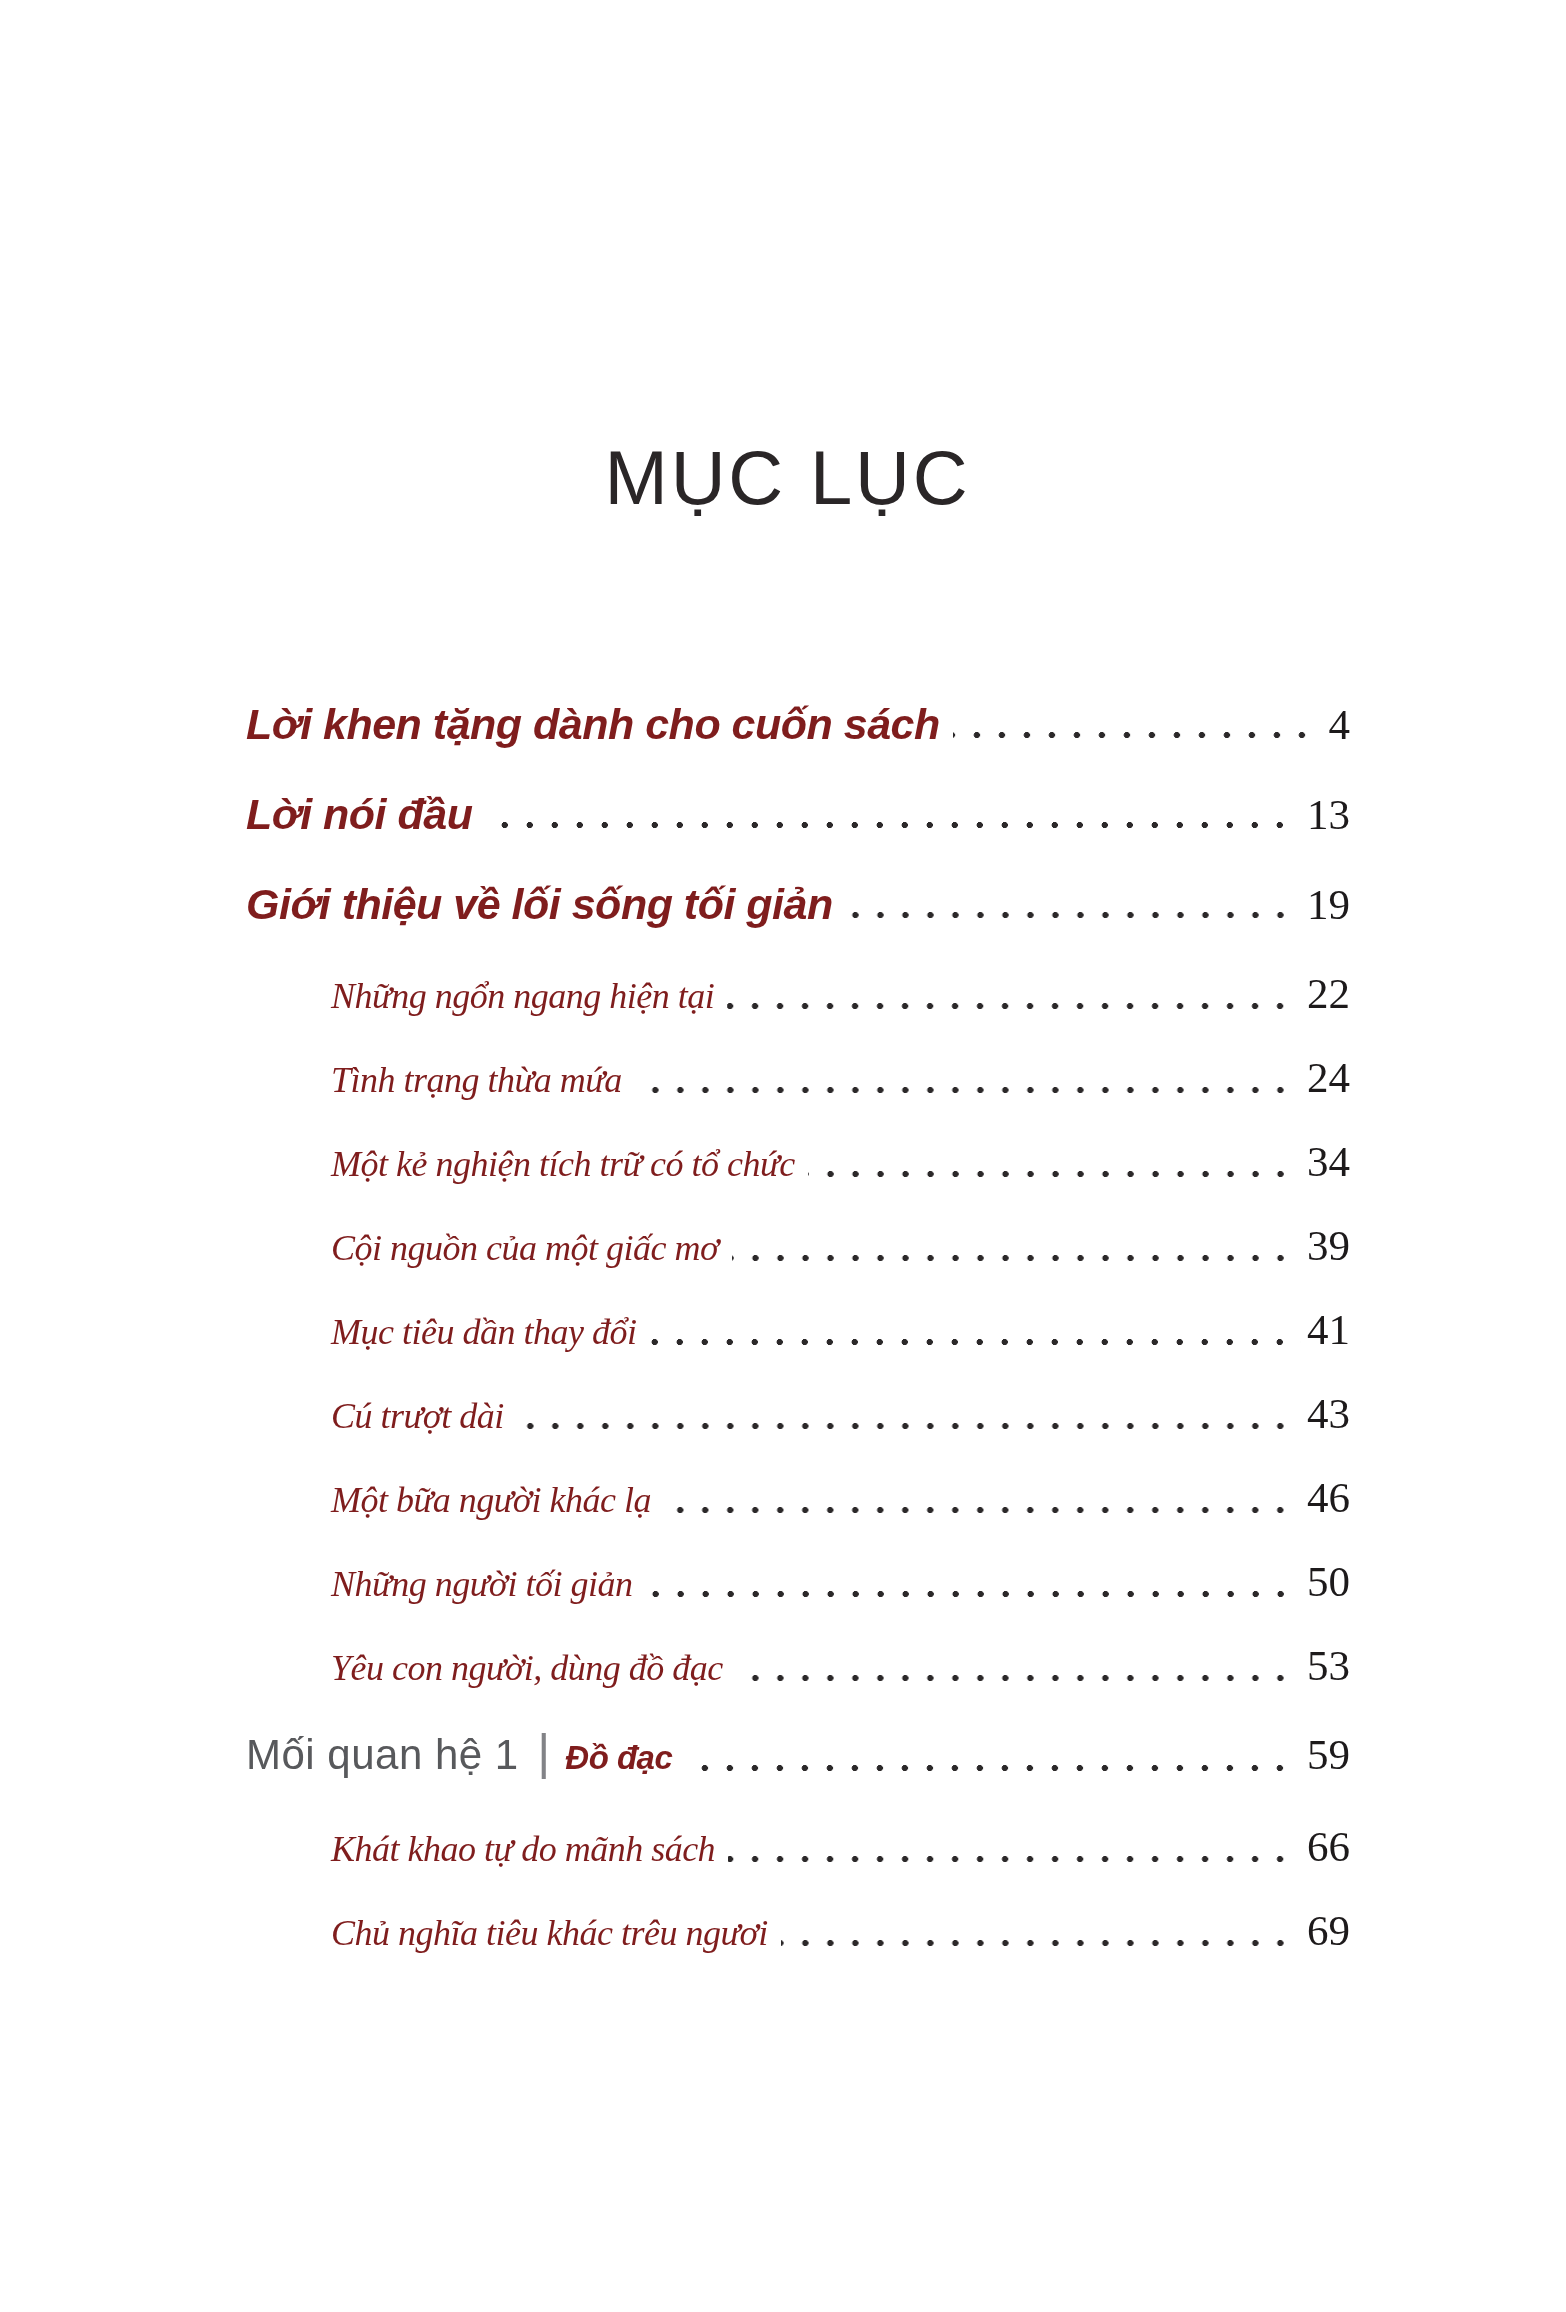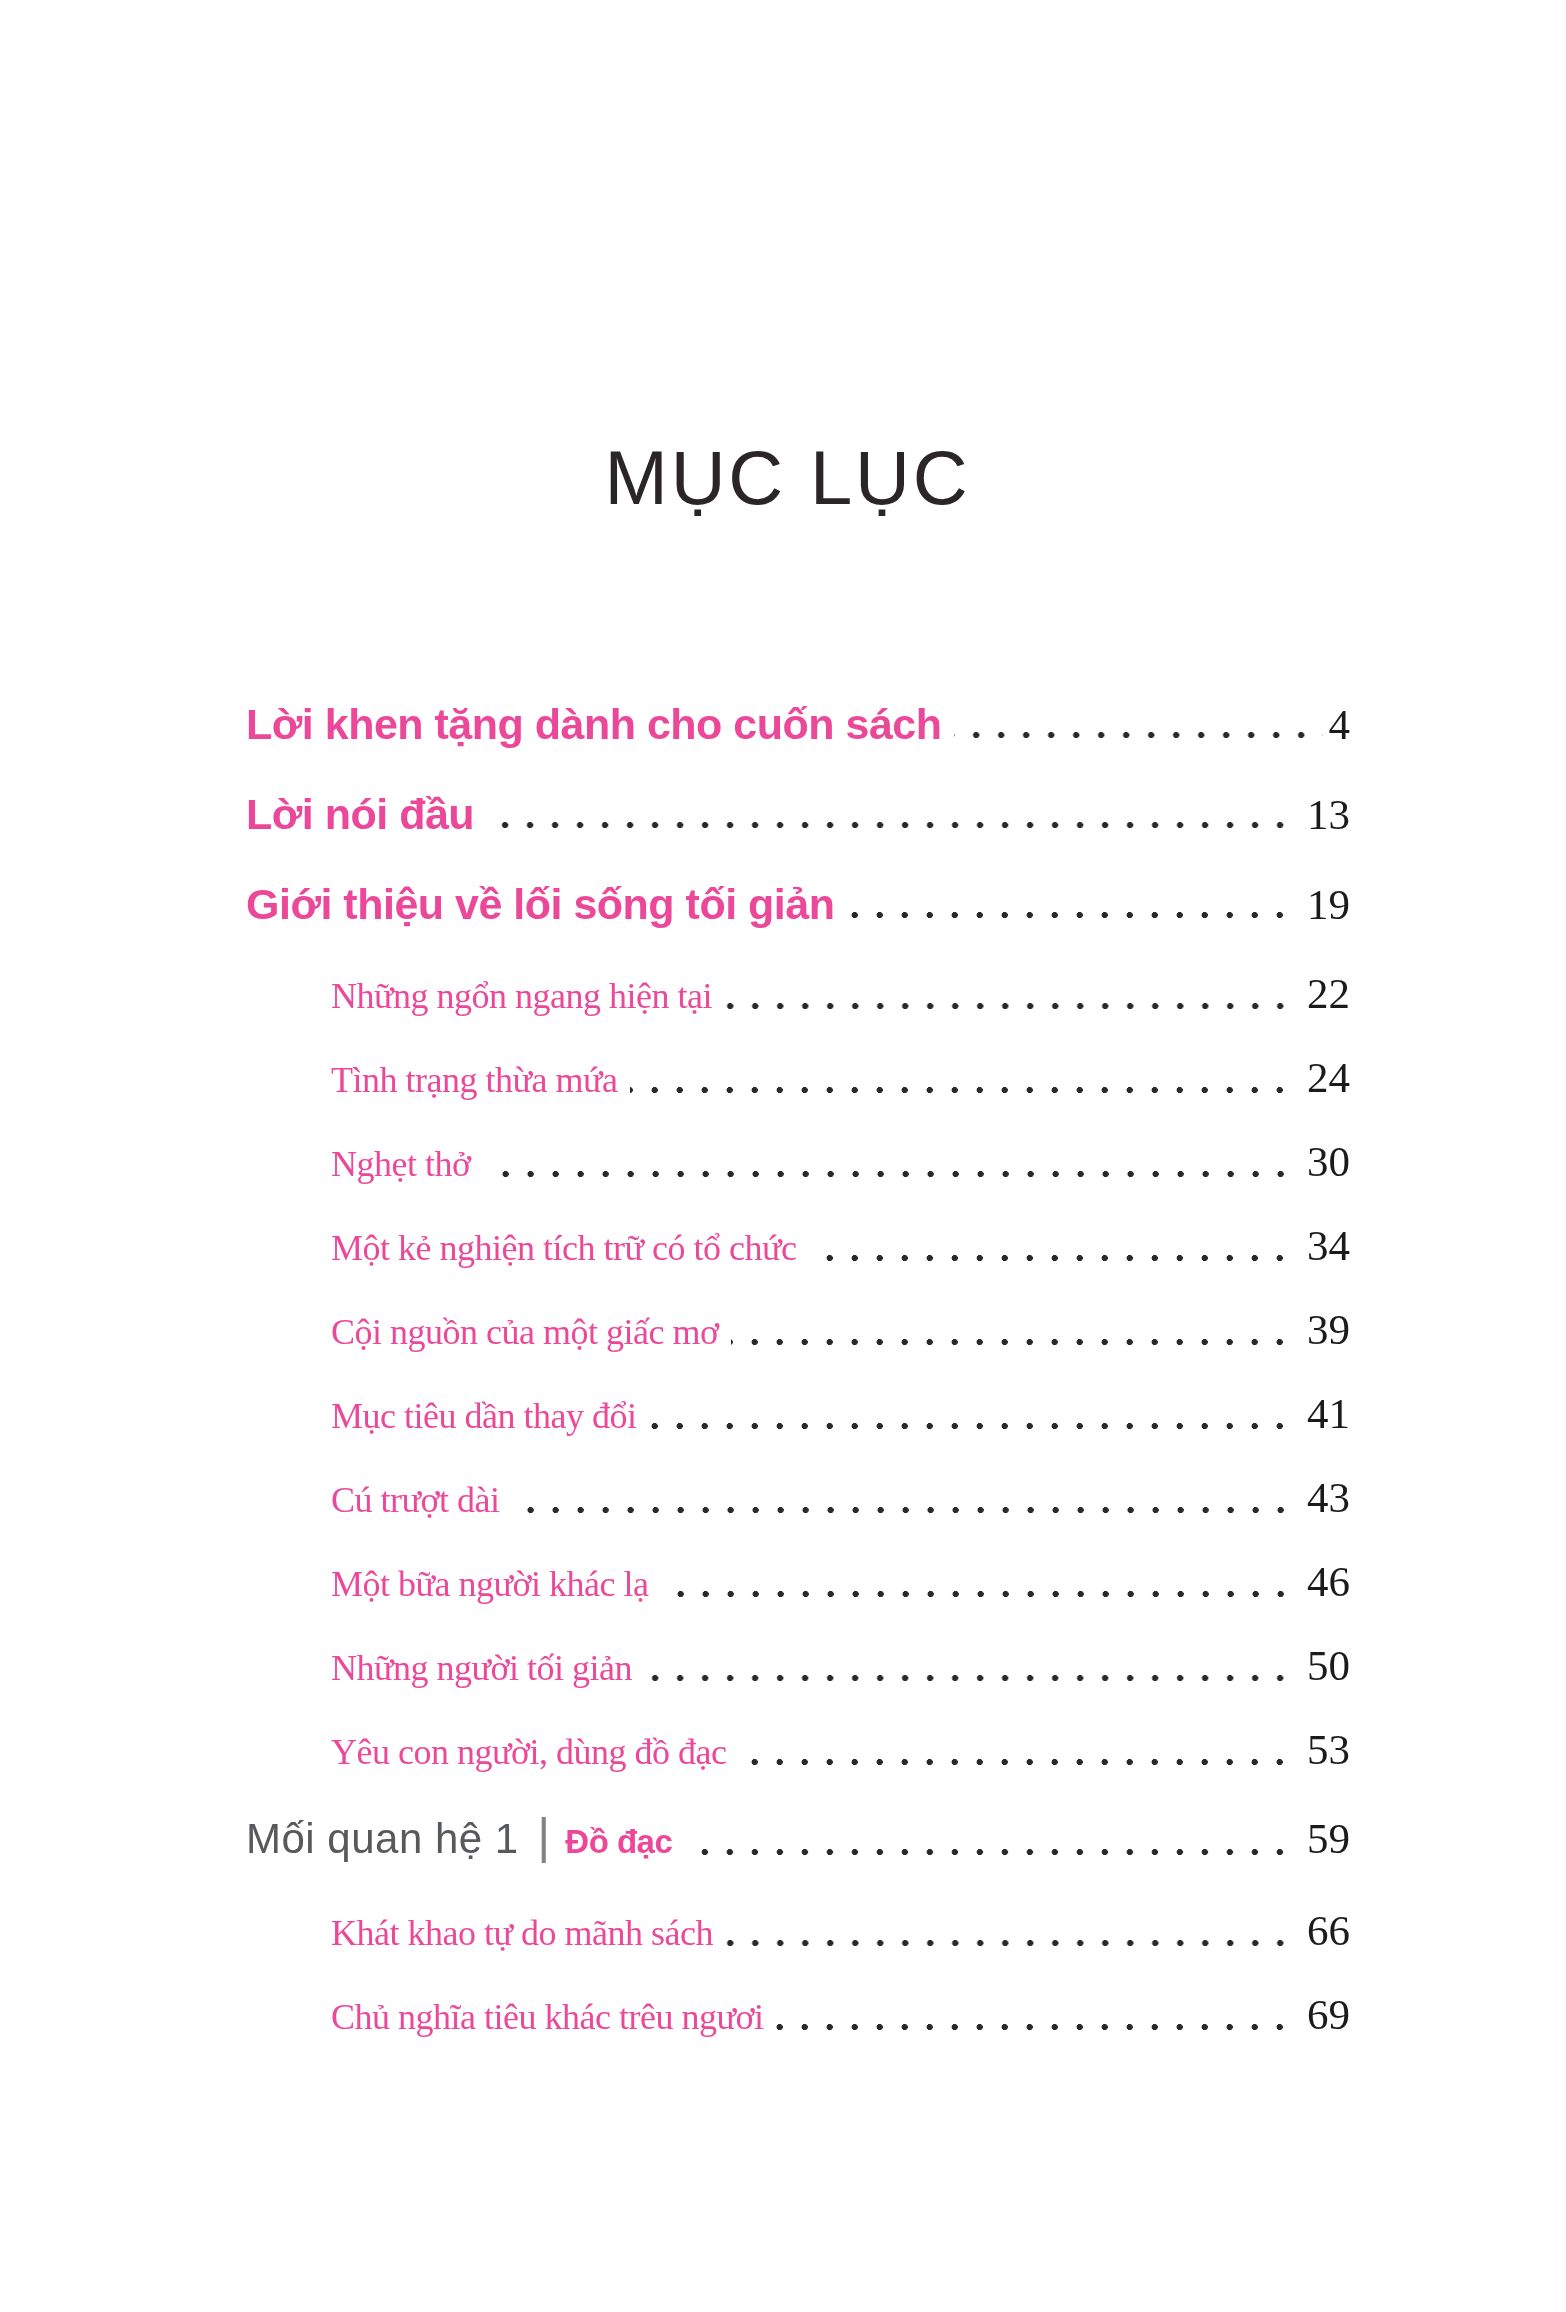--- a/index.html
+++ b/index.html
@@ -45,21 +45,22 @@
     display: flex;
     align-items: baseline;
     line-height: 52px;
     white-space: nowrap;
   }
   .row.main { margin-bottom: 37px; }
   .row.sub  { margin-bottom: 30px; padding-left: 85px; }
   .row.section { margin-top: 32px; margin-bottom: 37px; justify-content: space-between; }
   .label {
     flex: 0 0 auto;
-    color: #ec4899;
+    color: #7f1d1d;
+    font-style: italic;
   }
   .row.main .label {
     font-family: "Liberation Sans", sans-serif;
     font-weight: 700;
     font-size: 43px;
     letter-spacing: -0.5px;
   }
   .row.sub .label {
     font-family: "Liberation Serif", serif;
     font-weight: 400;
@@ -129,25 +130,20 @@
         <span class="label">Những ngổn ngang hiện tại</span>
         <span class="dots"></span>
         <span class="pagenum">22</span>
       </div>
       <div class="row sub">
         <span class="label">Tình trạng thừa mứa</span>
         <span class="dots"></span>
         <span class="pagenum">24</span>
       </div>
       <div class="row sub">
-        <span class="label">Nghẹt thở</span>
-        <span class="dots"></span>
-        <span class="pagenum">30</span>
-      </div>
-      <div class="row sub">
         <span class="label">Một kẻ nghiện tích trữ có tổ chức</span>
         <span class="dots"></span>
         <span class="pagenum">34</span>
       </div>
       <div class="row sub">
         <span class="label">Cội nguồn của một giấc mơ</span>
         <span class="dots"></span>
         <span class="pagenum">39</span>
       </div>
       <div class="row sub">

